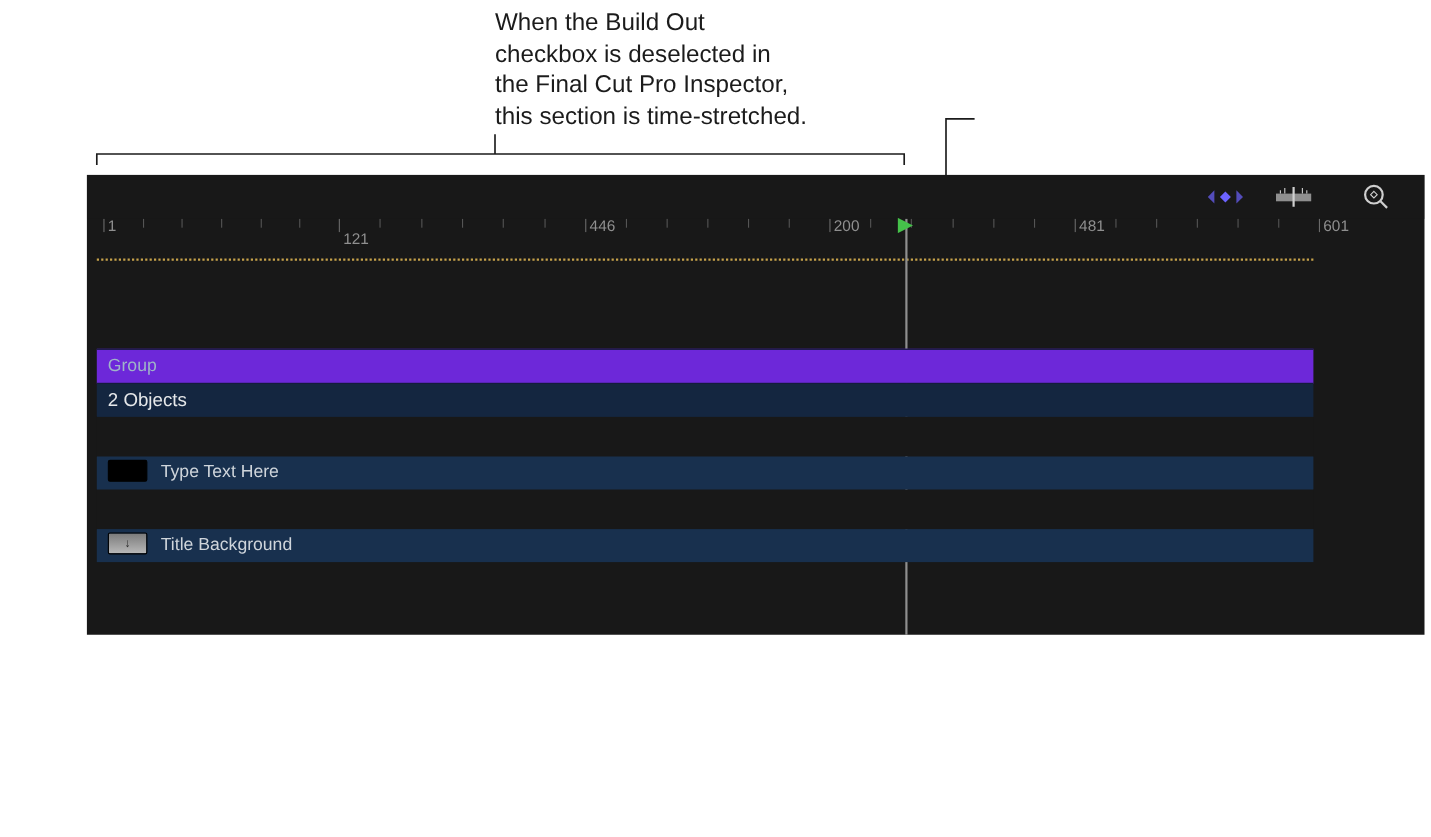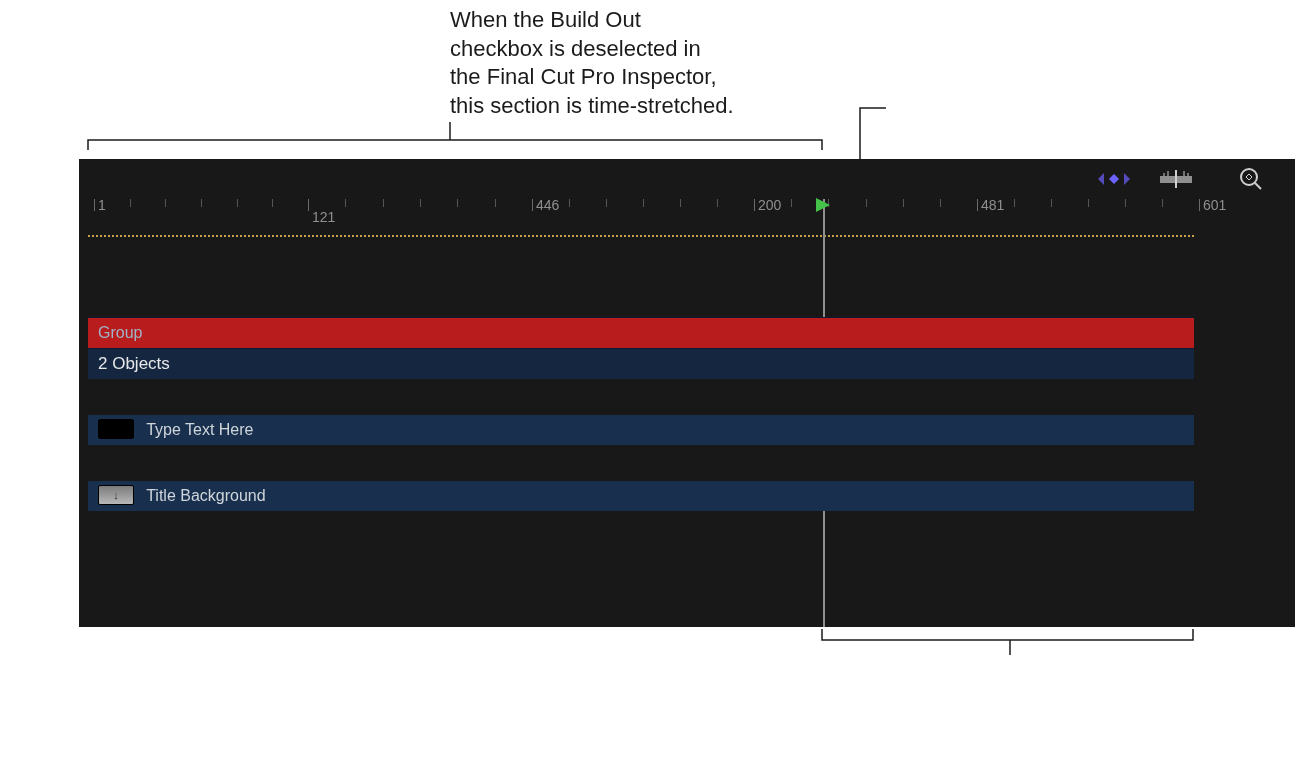--- a/index.html
+++ b/index.html
@@ -8,21 +8,21 @@
     --track:#1a2a42;
     --track-light:#1f3254;
     --ink:#d2d4d6;
     --muted:#a9b7c4;
     --ruler:#8f8f8f;
     --callout:#1b1b1b;
     --purple:#6c63ff;
     --green:#45c24a;
   }
   html,body{margin:0;padding:0;background:#fff;font-family:-apple-system,"SF Pro Text","Helvetica Neue",Helvetica,Arial,sans-serif;color:var(--callout);}
-  #stage{position:relative;width:1301px;height:761px;}
+  #stage{position:relative;width:1301px;height:577px;}
   .callout{position:absolute;font-size:22px;line-height:1.3;color:#1b1b1b;font-weight:400;}
   .callout.right{text-align:left}
   .callout.bottom{text-align:right}
   .callout .txt{white-space:pre-line}
 
   
   svg.overlay{position:absolute;left:0;top:0;width:1301px;height:761px;pointer-events:none}
 
   
   #app{position:absolute;left:79px;top:159px;width:1216px;height:468px;background:var(--bg);overflow:hidden;}
@@ -37,21 +37,21 @@
   #ruler .tick{position:absolute;top:0;height:12px;border-left:1px solid #6a6a6a;}
   #ruler .tick.small{height:8px;border-color:#555}
   #ruler .num{position:absolute;top:-2px;font-size:14px;color:var(--ruler);transform:translateX(4px)}
   #dotline{position:absolute;left:9px;top:76px;height:0;width:1106px;border-top:2px dotted #c6a24b;}
 
   .playhead{position:absolute;top:40px;width:2px;background:#8f8f8f;height:428px}
   .playhead .tri{position:absolute;left:-7px;top:-1px;}
 
   #tracks{position:absolute;left:9px;top:158px;width:1106px;}
   .track{height:30px;line-height:30px;background:var(--track);color:#cfd5db;font-size:16px;padding-left:10px;position:relative;margin:0;}
-  .track.header{background:#b91c1c;border-top:1px solid #0e1a30;border-bottom:1px solid #0e1a30;color:#9fb4c8}
+  .track.header{background:#6d28d9;border-top:1px solid #0e1a30;border-bottom:1px solid #0e1a30;color:#9fb4c8}
   .track.sub{background:#142640;color:#e6e8ea;font-size:17px}
   .gap{height:36px;background:var(--bg)}
   .track.item{background:#18304e;margin-top:0}
   .swatch{display:inline-block;width:34px;height:18px;margin-right:8px;vertical-align:-4px;border:1px solid #000;border-radius:2px;position:relative}
   .swatch.black{background:#000}
   .swatch.img{background:linear-gradient(#7b7b7b,#b8b8b8);}
   .swatch.img .dl{position:absolute;left:50%;top:50%;transform:translate(-50%,-50%);font-size:11px;color:#2b2b2b}
 
 </style>
 </head>

